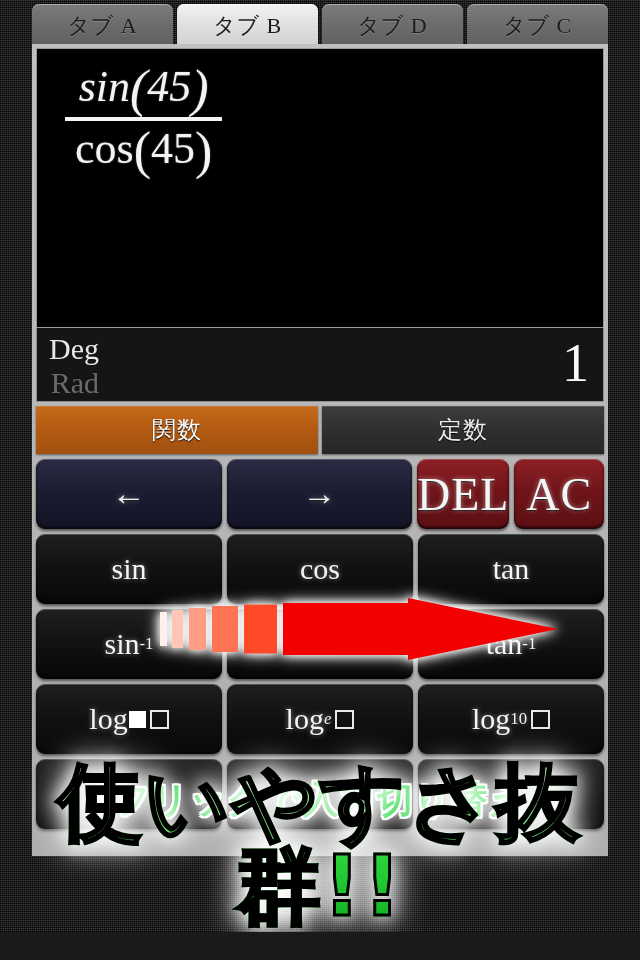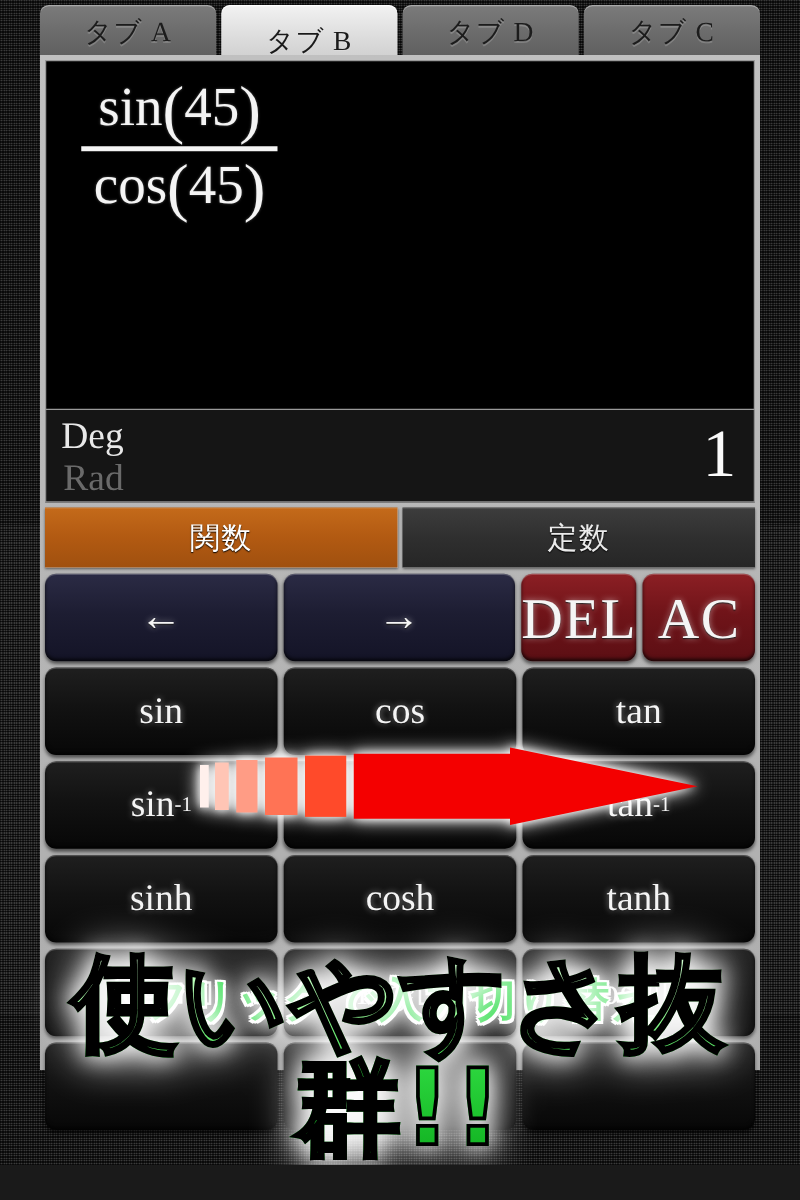--- a/index.html
+++ b/index.html
@@ -37,21 +37,20 @@
     letter-spacing: 1px;
     color: #1c1c1c;
     background: linear-gradient(180deg,#7b7b7b 0%, #6a6a6a 55%, #5e5e5e 100%);
     box-shadow: inset 0 1px 0 rgba(255,255,255,.35);
     text-shadow: 0 1px 0 rgba(255,255,255,.18);
   }
   .tab.active {
     background: linear-gradient(180deg,#f2f2f2 0%, #dcdcdc 60%, #cfcfcf 100%);
     color: #1a1a1a;
     box-shadow: inset 0 1px 0 rgba(255,255,255,.9);
-    align-items: flex-end;
   }
 
   
   #panel {
     position: absolute;
     left: 32px; top: 44px;
     width: 576px; height: 812px;
     background: #b3b3b3;
     background-image: linear-gradient(180deg,#c0c0c0 0%, #adadad 100%);
     padding: 4px;
@@ -69,21 +68,21 @@
   }
   #formula {
     position: absolute;
     left: 28px; top: 14px;
     color: #f4f4f4;
     font-size: 44px;
     line-height: 1;
     text-shadow: 0 0 2px rgba(255,255,255,.35);
   }
   .frac { display: inline-block; text-align: center; }
-  .frac .num { padding: 0 10px 4px 10px; }
+  .frac .num { padding: 0 10px 4px 10px; font-style: italic; }
   .frac .bar { height: 4px; background: #f4f4f4; margin: 2px 0 4px 0; }
   .frac .den { padding: 4px 10px 0 10px; }
   .paren { font-size: 52px; vertical-align: -5px; }
 
   
   #status {
     position: relative;
     width: 568px; height: 74px;
     background: #151515;
     border: 1px solid #8f8f8f;
@@ -317,31 +316,20 @@
         <div class="key">
             <span>cos</span>
             <sup>-1</sup>
           </div>
         <div class="key">
             <span>tan</span>
             <sup>-1</sup>
           </div>
       </div>
 
-      <div class="krow">
-        <div class="key">
-            <span>sinh</span>
-          </div>
-        <div class="key">
-            <span>cosh</span>
-          </div>
-        <div class="key">
-            <span>tanh</span>
-          </div>
-      </div>
 
       <div class="krow">
         <div class="key">
             <span>log</span>
             <span class="box-fill"></span>
             <span class="box-open"></span>
           </div>
         <div class="key">
             <span>log</span>
             <sub class="em-i">e</sub>

